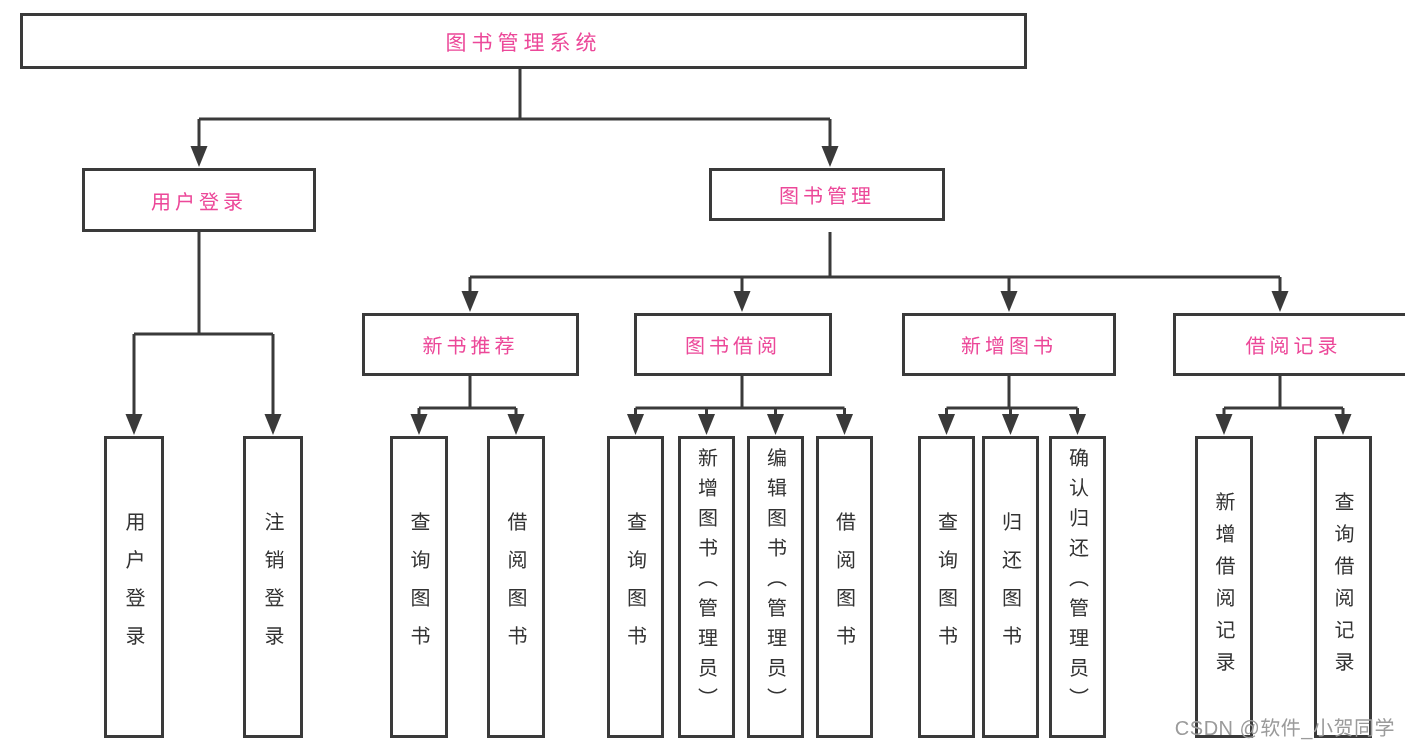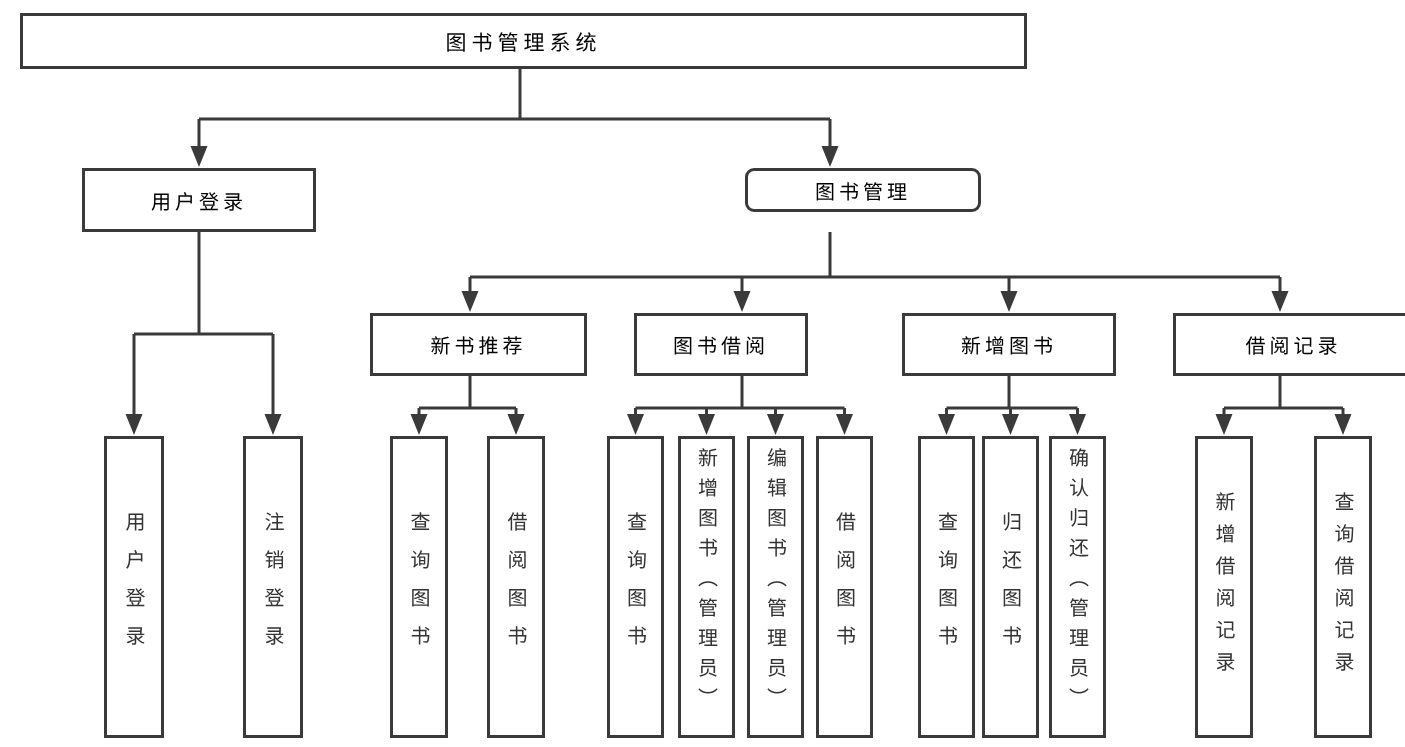--- a/index.html
+++ b/index.html
@@ -30,21 +30,21 @@
     color: #333333;
     display: flex;
     align-items: center;
     justify-content: center;
     z-index: 1;
   }
   .hlabel {
     font-size: 20px;
     letter-spacing: 4px;
     white-space: nowrap;
-    color: #000000;
+    color: #ec4899;
   }
   .hlabel.title {
     font-size: 21px;
     letter-spacing: 5px;
   }
   .leaf.top-align {
     align-items: flex-start;
     padding-top: 8px;
   }
   .vt {
@@ -116,28 +116,28 @@
     </g>
   </svg>
 
   <div class="node" style="left:20px; top:13px; width:1007px; height:56px;">
     <span class="hlabel title">图书管理系统</span>
   </div>
 
   <div class="node" style="left:82px; top:168px; width:234px; height:64px;">
     <span class="hlabel">用户登录</span>
   </div>
-  <div class="node" style="left:745px; top:168px; width:236px; height:44px;border-radius:9px;">
+  <div class="node" style="left:709px; top:168px; width:236px; height:53px;">
     <span class="hlabel">图书管理</span>
   </div>
 
-  <div class="node" style="left:362px; top:313px; width:217px; height:63px;margin-left:8px;">
+  <div class="node" style="left:362px; top:313px; width:217px; height:63px;">
     <span class="hlabel">新书推荐</span>
   </div>
-  <div class="node" style="left:634px; top:313px; width:174px; height:63px;text-align:center;">
+  <div class="node" style="left:634px; top:313px; width:198px; height:63px;text-align:center;">
     <span class="hlabel">图书借阅</span>
   </div>
   <div class="node" style="left:902px; top:313px; width:214px; height:63px;">
     <span class="hlabel">新增图书</span>
   </div>
   <div class="node" style="left:1173px; top:313px; width:241px; height:63px;">
     <span class="hlabel">借阅记录</span>
   </div>
 
   <div class="node leaf" style="left:104px; top:436px; width:60px; height:302px;">
@@ -177,14 +177,15 @@
     <span class="vt long">确认归还（管理员）</span>
   </div>
 
   <div class="node leaf" style="left:1195px; top:436px; width:58px; height:302px;">
     <span class="vt s6">新增借阅记录</span>
   </div>
   <div class="node leaf" style="left:1314px; top:436px; width:58px; height:302px;">
     <span class="vt s6">查询借阅记录</span>
   </div>
 
+  <div class="watermark">CSDN @软件_小贺同学</div>
 
 </div>
 
 </body></html>

